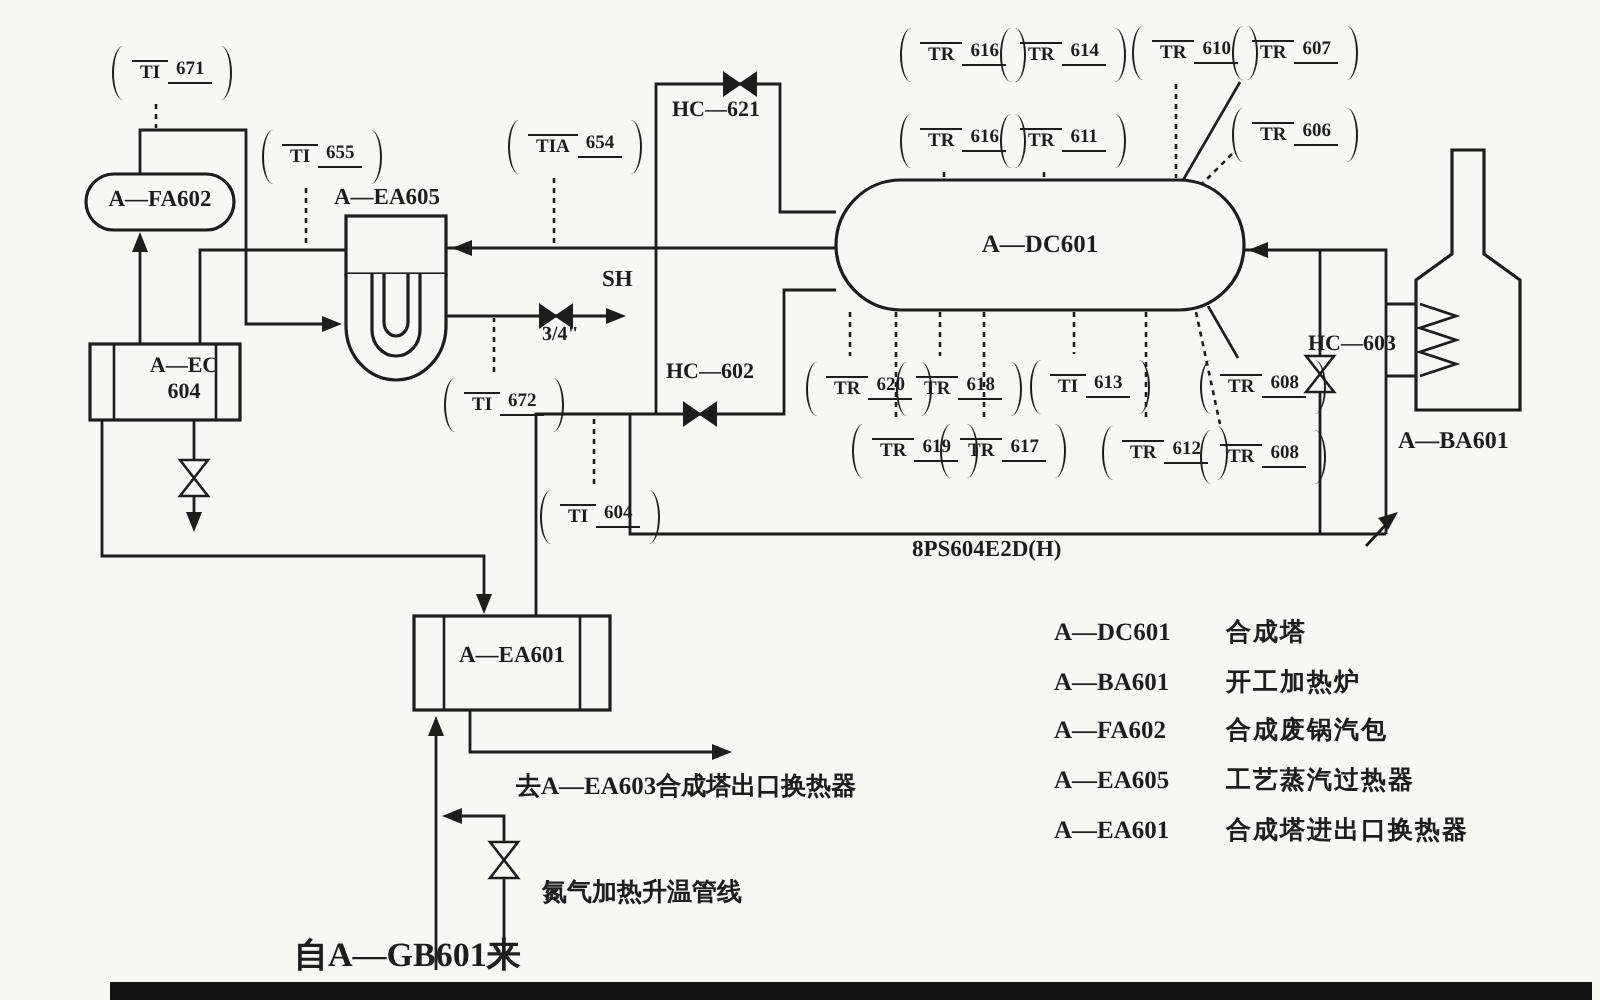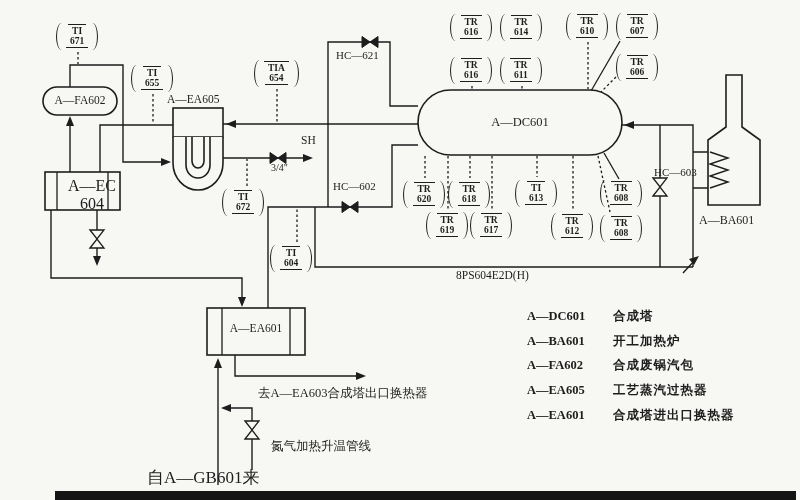--- a/index.html
+++ b/index.html
@@ -1,26 +1,26 @@
 <!DOCTYPE html>
 <html><head>
 <meta charset="utf-8">
 <style>
   :root{ --ink:#1d1d1d; --bg:#f7f7f4; }
   html,body{margin:0;padding:0;background:#e8e8e8;}
   #stage{position:relative;width:800px;height:500px;background:var(--bg);overflow:hidden;
          font-family:"Liberation Serif","DejaVu Serif",serif;color:var(--ink);}
   #pipes{position:absolute;left:0;top:0;}
-  .lbl{position:absolute;font-weight:normal;white-space:nowrap;line-height:1.15;}
+  .lbl{position:absolute;font-weight:bold;white-space:nowrap;line-height:1.15;}
   
   .inst{position:absolute;display:flex;align-items:center;height:30px;}
   .pl,.pr{width:7px;height:27px;display:block;}
   .pl{border-left:1.6px solid var(--ink);border-radius:70% 0 0 70% / 50% 0 0 50%;}
   .pr{border-right:1.6px solid var(--ink);border-radius:0 70% 70% 0 / 0 50% 50% 0;}
-  .stk{display:flex;flex-direction:column;align-items:center;margin:0 2px;}
+  .stk{display:flex;flex-direction:row;align-items:center;margin:0 2px;}
   .tg{font:bold 9.5px "Liberation Serif","DejaVu Serif",serif;border-top:1.4px solid var(--ink);padding:1px 4px 0;line-height:1.1;}
   .nm{font:bold 9.5px "Liberation Serif","DejaVu Serif",serif;border-bottom:1.4px solid var(--ink);padding:0 4px 1px;line-height:1.1;}
   
   .legend{position:absolute;left:527px;top:304px;display:flex;flex-direction:column;}
   .lrow{display:flex;align-items:center;height:24.8px;}
   .lcode{width:86px;font-weight:bold;font-size:12.5px;}
   .ldesc{font-weight:bold;font-size:12.5px;letter-spacing:1px;}
   .band{position:absolute;left:55px;top:491px;width:741px;height:9px;background:#141414;}
 </style>
 </head>
@@ -286,21 +286,21 @@
   <div class="inst" style="left:600px;top:213px">
       <i class="pl"></i>
       <span class="stk">
         <b class="tg">TR</b>
         <b class="nm">608</b>
       </span>
       <i class="pr"></i>
     </div>
 
   <div class="lbl" style="left:43px;top:94px;width:74px;text-align:center;font-size:11.5px">A—FA602</div>
-  <div class="lbl" style="left:57px;top:177px;width:70px;text-align:center;font-size:16px"><span>A—EC</span><br><span>604</span></div>
+  <div class="lbl" style="left:57px;top:177px;width:70px;text-align:center;font-size:11px"><span>A—EC</span><br><span>604</span></div>
   <div class="lbl" style="left:167px;top:93px;font-size:11.5px">A—EA605</div>
   <div class="lbl" style="left:418px;top:115px;width:204px;text-align:center;font-size:12.5px">A—DC601</div>
   <div class="lbl" style="left:699px;top:214px;font-size:12px">A—BA601</div>
   <div class="lbl" style="left:207px;top:322px;width:98px;text-align:center;font-size:11.5px">A—EA601</div>
 
   <div class="lbl" style="left:336px;top:49px;font-size:11px">HC—621</div>
   <div class="lbl" style="left:333px;top:180px;font-size:11px">HC—602</div>
   <div class="lbl" style="left:654px;top:166px;font-size:11px">HC—603</div>
 
   <div class="lbl" style="left:301px;top:134px;font-size:11.5px">SH</div>

